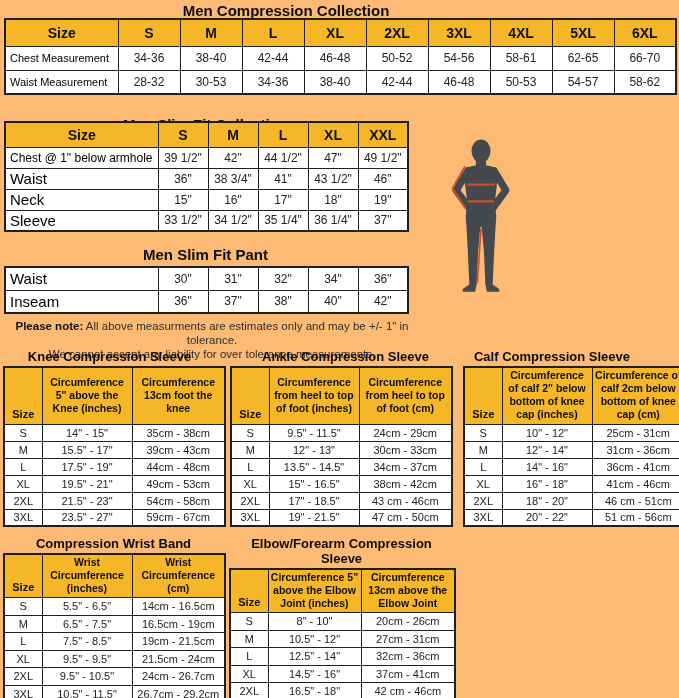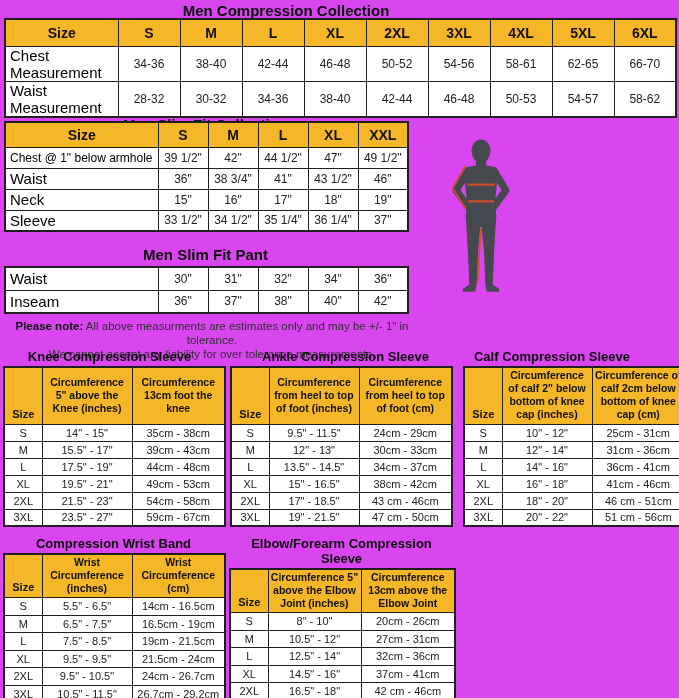--- a/index.html
+++ b/index.html
@@ -1,35 +1,35 @@
 <!DOCTYPE html>
 <html><head>
 <meta charset="utf-8">
 <style>
   * { margin:0; padding:0; box-sizing:border-box; }
   html,body { background:#fff; }
   body { font-family:"Liberation Sans", sans-serif; color:#000; }
-  .page { position:relative; width:679px; height:698px; background:#d946ef; overflow:hidden; }
+  .page { position:relative; width:679px; height:698px; background:#fdba74; overflow:hidden; }
 
   table { border-collapse:collapse; table-layout:fixed; background:#fff; }
   th, td { border:1px solid #1f1f1f; overflow:hidden; }
   table { border:2px solid #1f1f1f; }
   thead th { background:#F5B628; font-weight:bold; color:#111; }
 
   .section-title { font-weight:bold; color:#0d0d0d; position:absolute; text-align:center; }
   .t-main { font-size:15px; }
 
   
   #title-compression { left:0; top:2px; width:572px; }
   .tbl-top { position:absolute; left:4px; top:18px; width:671px; }
   .tbl-top thead tr { height:27px; }
   .tbl-top thead th { font-size:14px; }
   .tbl-top tbody tr { height:24px; }
   .tbl-top tbody td { font-size:12px; text-align:center; color:#222; }
-  .tbl-top tbody td:first-child { text-align:left; font-size:15px; padding-left:4px; color:#000;margin-top:36px; }
+  .tbl-top tbody td:first-child { text-align:left; font-size:11px; padding-left:4px; color:#000;margin-top:36px; }
 
   
   #title-slim { left:4px; top:116px; width:403px; }
   .tbl-slim { position:absolute; left:4px; top:121px; width:403px; }
   .tbl-slim thead tr { height:25px; }
   .tbl-slim thead th { font-size:14px; }
   .tbl-slim tbody tr { height:21px; }
   .tbl-slim tbody td { font-size:12px; text-align:center; color:#222; }
   .tbl-slim tbody td:first-child { text-align:left; font-size:15px; padding-left:4px; color:#000; }
   .tbl-slim tbody tr:first-child td:first-child { font-size:12px; }
@@ -110,21 +110,21 @@
           <td>46-48</td>
           <td>50-52</td>
           <td>54-56</td>
           <td>58-61</td>
           <td>62-65</td>
           <td>66-70</td>
         </tr>
         <tr>
           <td>Waist Measurement</td>
           <td>28-32</td>
-          <td>30-32</td>
+          <td>30-53</td>
           <td>34-36</td>
           <td>38-40</td>
           <td>42-44</td>
           <td>46-48</td>
           <td>50-53</td>
           <td>54-57</td>
           <td>58-62</td>
         </tr>
       </tbody>
   </table>

